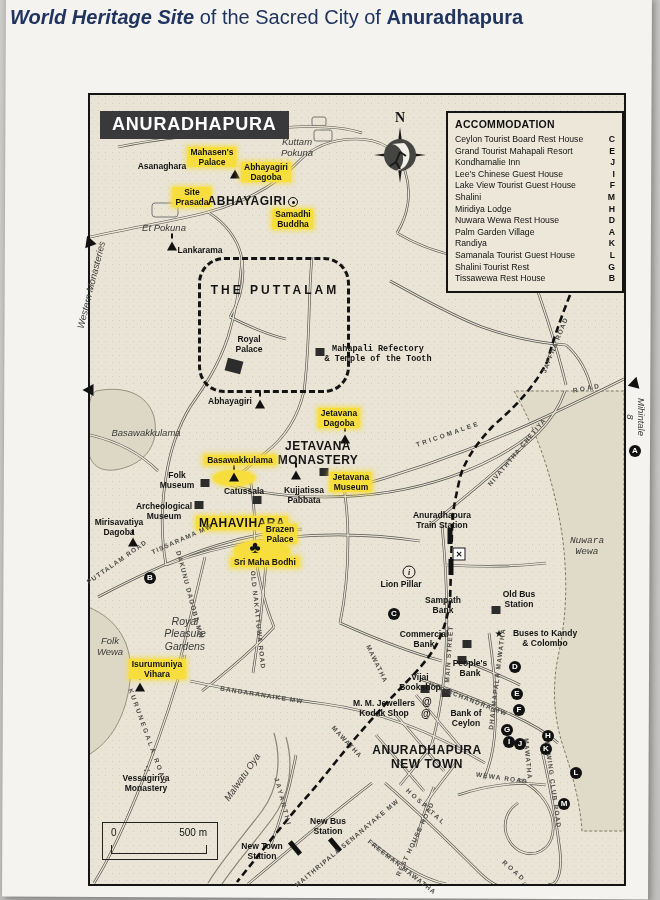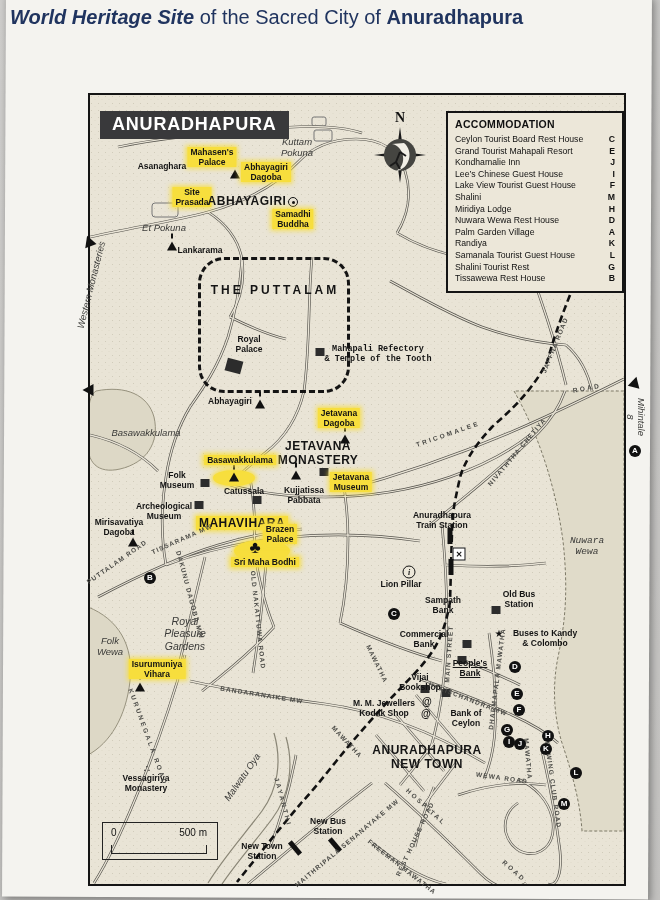--- a/index.html
+++ b/index.html
@@ -299,21 +299,21 @@
     <div class="lbl " style="left: 238px; top: 731px; transform: translate(-50%, -50%);">New Bus
 Station</div>
     <div class="lbl area" style="left: 337px; top: 662px; transform: translate(-50%, -50%);">ANURADHAPURA
 NEW TOWN</div>
     <div class="lbl " style="left: 294px; top: 613px; transform: translate(-50%, -50%);">M. M. Jewellers
 Kodak Shop</div>
     <div class="lbl " style="left: 316px; top: 587px; transform: translate(-50%, -50%); margin-left: 14px;">Vijai
 Bookshop</div>
     <div class="lbl " style="left: 376px; top: 623px; transform: translate(-50%, -50%);">Bank of
 Ceylon</div>
-    <div class="lbl " style="left: 380px; top: 573px; transform: translate(-50%, -50%); text-decoration: underline;">People's
+    <div class="lbl " style="left: 380px; top: 573px; transform: translate(-50%, -50%);">People's
 Bank</div>
     <div class="lbl " style="left: 334px; top: 544px; transform: translate(-50%, -50%);">Commercial
 Bank</div>
     <div class="lbl " style="left: 353px; top: 510px; transform: translate(-50%, -50%);">Sampath
 Bank</div>
     <div class="lbl " style="left: 311px; top: 489px; transform: translate(-50%, -50%);">Lion Pillar</div>
     <div class="lbl " style="left: 429px; top: 504px; transform: translate(-50%, -50%);">Old Bus
 Station</div>
     <div class="lbl " style="left: 455px; top: 543px; transform: translate(-50%, -50%);">Buses to Kandy
 &amp; Colombo</div>

